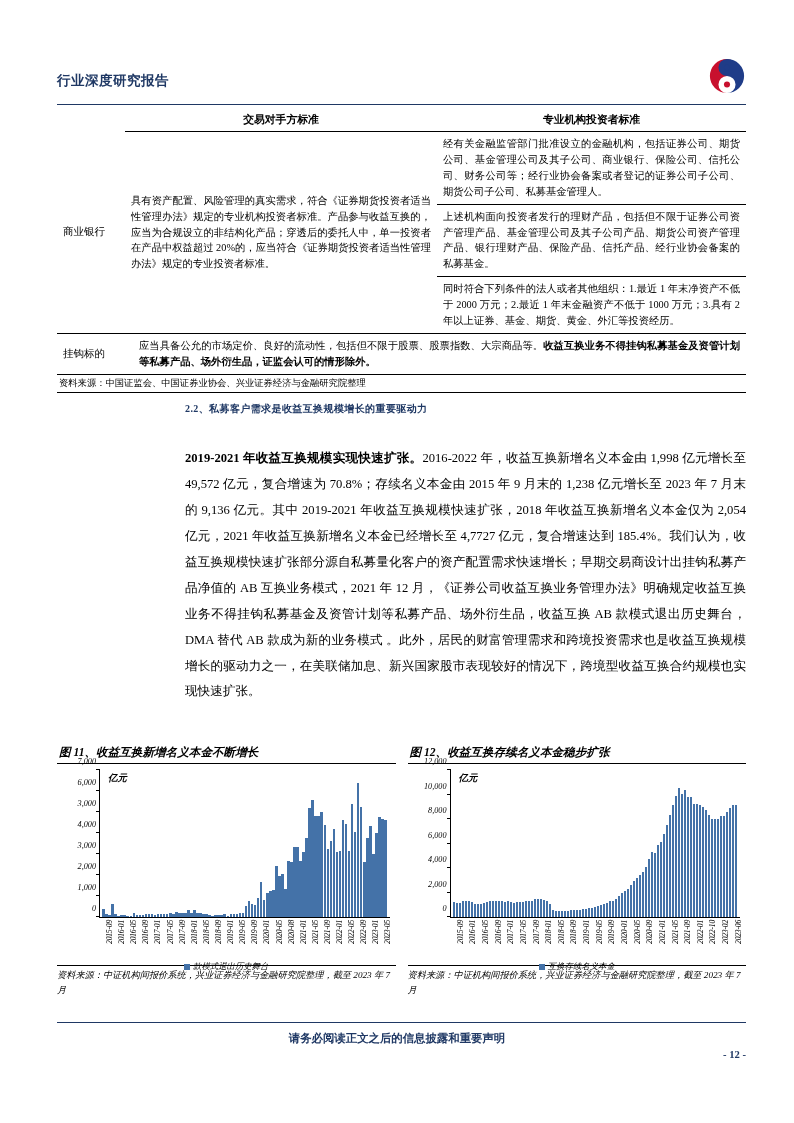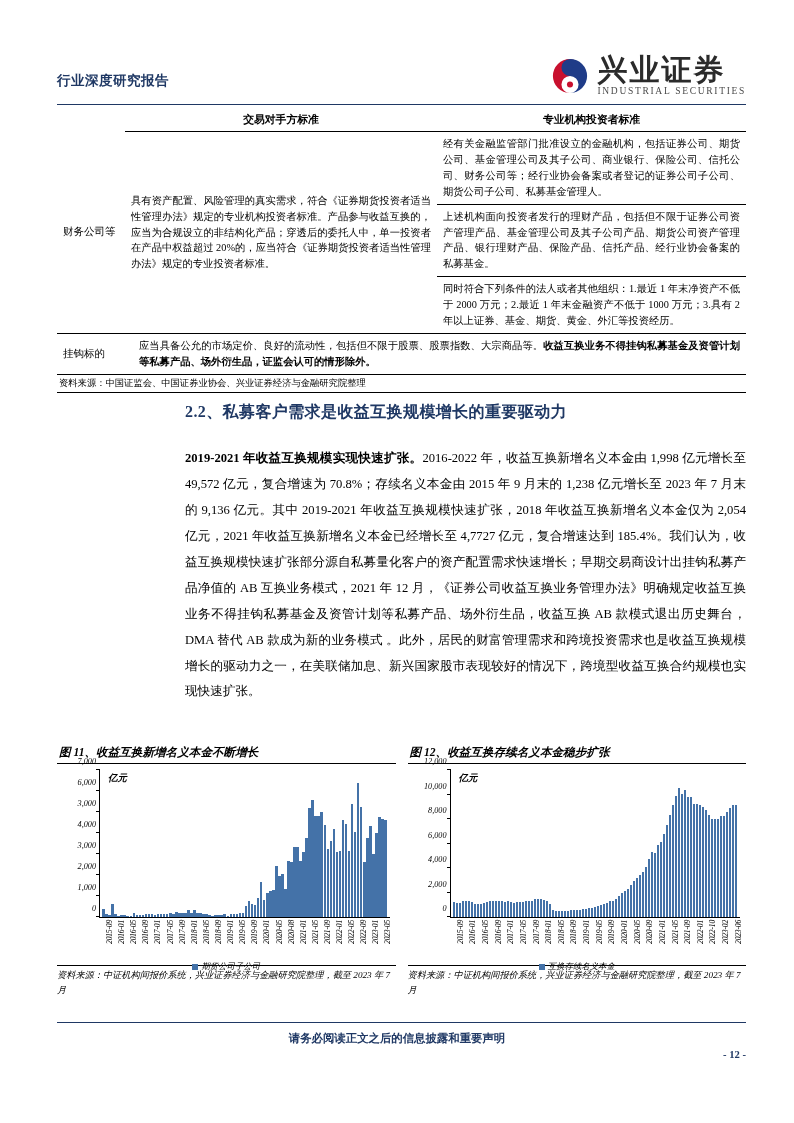--- a/index.html
+++ b/index.html
@@ -136,21 +136,21 @@
     padding: 2px 2px 2px 2px;
     border-bottom: 1.3px solid #000;
     color: #000;
   }
 
   
   .sec-heading {
     position: absolute;
     left: 185px;
     top: 402px;
-    font-size: 16px;
+    font-size: 10px;
     font-weight: bold;
     color: #1f3864;
     font-family: "Liberation Serif", serif;
     letter-spacing: 0.4px;
   }
 
   
   .body-para {
     position: absolute;
     left: 185px;
@@ -311,40 +311,36 @@
     <div class="header-title">行业深度研究报告</div>
     <div class="logo">
       <div class="logo-mark">
         <svg viewBox="0 0 40 40" width="38" height="38" aria-hidden="true">
           <path d="M20 2 A18 18 0 0 0 20 38 A9 9 0 0 1 20 20 A9 9 0 0 0 20 2 Z" fill="#C8102E"></path>
           <path d="M20 2 A18 18 0 0 1 20 38 A9 9 0 0 0 20 20 A9 9 0 0 1 20 2 Z" fill="#1F3C88"></path>
           <circle cx="20" cy="11" r="3.2" fill="#1F3C88"></circle>
           <circle cx="20" cy="29" r="3.2" fill="#C8102E"></circle>
         </svg>
       </div>
-      <div class="logo-text-wrap">
-        <div class="logo-cn">兴业证券</div>
-        <div class="logo-en">INDUSTRIAL SECURITIES</div>
-      </div>
     </div>
   </div>
   <div class="header-rule"></div>
 
   <div class="table-block">
     <table class="main-table">
       <thead>
         <tr>
           <th style="border-bottom:none;"></th>
           <th>交易对手方标准</th>
           <th>专业机构投资者标准</th>
         </tr>
       </thead>
       <tbody>
         <tr>
-          <td class="rowlabel" rowspan="3">财务公司等</td>
+          <td class="rowlabel" rowspan="3">商业银行</td>
           <td class="leftcell" rowspan="3">具有资产配置、风险管理的真实需求，符合《证券期货投资者适当性管理办法》规定的专业机构投资者标准。产品参与收益互换的，应当为合规设立的非结构化产品；穿透后的委托人中，单一投资者在产品中权益超过 20%的，应当符合《证券期货投资者适当性管理办法》规定的专业投资者标准。</td>
           <td class="rightcell cellline">经有关金融监管部门批准设立的金融机构，包括证券公司、期货公司、基金管理公司及其子公司、商业银行、保险公司、信托公司、财务公司等；经行业协会备案或者登记的证券公司子公司、期货公司子公司、私募基金管理人。</td>
         </tr>
         <tr>
           <td class="rightcell cellline">上述机构面向投资者发行的理财产品，包括但不限于证券公司资产管理产品、基金管理公司及其子公司产品、期货公司资产管理产品、银行理财产品、保险产品、信托产品、经行业协会备案的私募基金。</td>
         </tr>
         <tr>
           <td class="rightcell">同时符合下列条件的法人或者其他组织：1.最近 1 年末净资产不低于 2000 万元；2.最近 1 年末金融资产不低于 1000 万元；3.具有 2 年以上证券、基金、期货、黄金、外汇等投资经历。</td>
         </tr>
         <tr class="rowtop">
@@ -502,21 +498,21 @@
             <div class="xlab" style="left: 64.5833%;">2020-08</div>
             <div class="xlab" style="left: 68.75%;">2021-01</div>
             <div class="xlab" style="left: 72.9167%;">2021-05</div>
             <div class="xlab" style="left: 77.0833%;">2021-09</div>
             <div class="xlab" style="left: 81.25%;">2022-01</div>
             <div class="xlab" style="left: 85.4167%;">2022-05</div>
             <div class="xlab" style="left: 89.5833%;">2022-09</div>
             <div class="xlab" style="left: 93.75%;">2023-01</div>
             <div class="xlab" style="left: 97.9167%;">2023-05</div>
           </div>
-        <div class="legend"><span class="legend-swatch"></span><span>期货公司子公司</span></div>
+        <div class="legend"><span class="legend-swatch"></span><span>款模式退出历史舞台</span></div>
       </div>
       <div class="chart-source">资料来源：中证机构间报价系统，兴业证券经济与金融研究院整理，截至 2023 年 7 月</div>
     </div>
 
     <div class="chart-box">
       <div class="chart-title">图 12、收益互换存续名义本金稳步扩张</div>
       <div class="chart-area">
         <div class="plot-wrap">
           <div class="unit-label">亿元</div>
           <div class="bars" id="bars-1">

